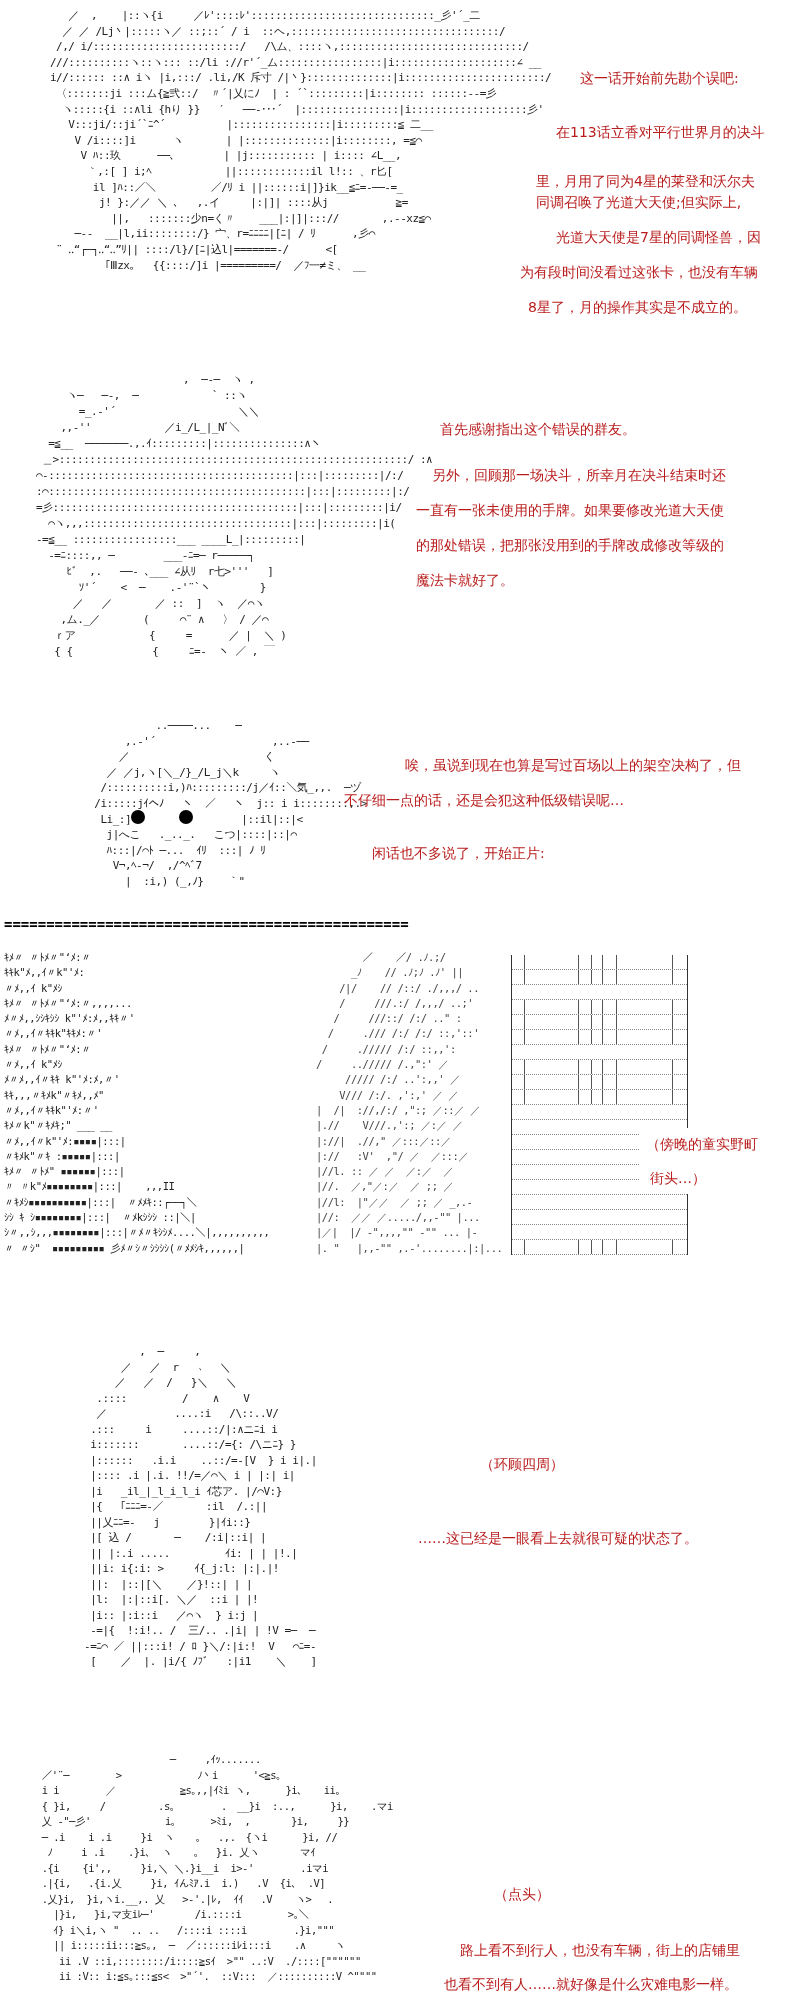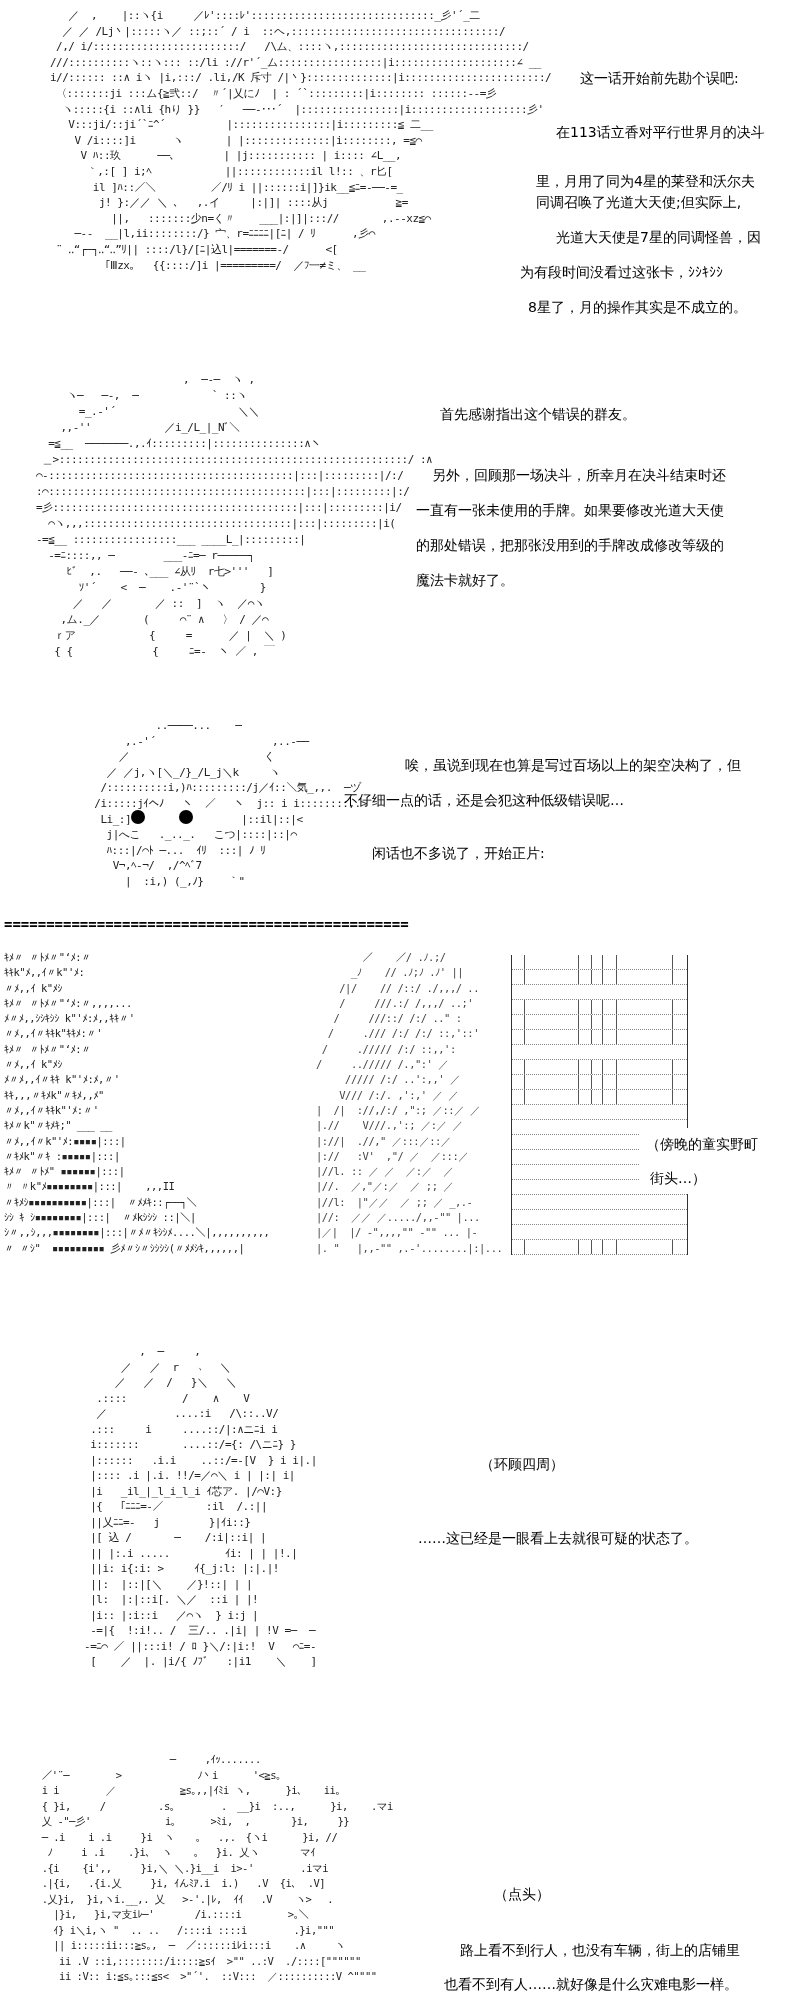--- a/index.html
+++ b/index.html
@@ -2,21 +2,21 @@
 <html><head>
 <meta charset="utf-8">
 <style>
   html, body { margin:0; padding:0; background:#ffffff; }
   body { width:800px; height:2000px; position:relative; overflow:hidden;
          font-family:"DejaVu Sans", sans-serif; color:#111; }
   .aa { position:absolute; margin:0; white-space:pre;
         font-family:"DejaVu Sans Mono", monospace; font-size:11px; line-height:14.5px;
         color:#222; letter-spacing:-0.5px; }
   .aa.dense { color:#444; }
-  .txt { position:absolute; font-size:14px; line-height:20px; color:#000000; white-space:nowrap; }
+  .txt { position:absolute; font-size:14px; line-height:20px; color:#b91c1c; white-space:nowrap; }
   .divider { position:absolute; left:4px; top:918px; width:623px; height:12px;
              font-family:"DejaVu Sans Mono", monospace; font-weight:bold; font-size:14px;
              line-height:12px; color:#000; overflow:hidden; white-space:nowrap; letter-spacing:0px; }
   .eye { position:absolute; width:14px; height:14px; border-radius:50%; background:#000; }
   .bars { position:absolute; border-left:1px solid #333; border-right:1px solid #333; }
   .bars .row { height:14px; border-bottom:1px dotted #888; position:relative; }
   .bars .row span { position:absolute; top:0; bottom:0; width:1px; background:#555; }
 </style>
 </head>
 <body>
@@ -37,21 +37,21 @@
           ||,   :::::::少n=く〃    ___|:|]|::://       ,.--xz≦⌒
     ─‐‐  __|l,ii::::::::/} 宀、r=ﾆﾆﾆﾆ|[ﾆ| / ﾘ      ,彡⌒
  ¨ ‥“┌─┐‥“‥”ﾘ|| ::::/l}/[ﾆ|込l|=======‐/      &lt;[
          ｢Ⅲzx｡   {{::::/]i |=========/  ／ﾌ一≠ミ、 __</pre>
 
 <div class="txt" style="left:580px; top:68px;">这一话开始前先勘个误吧:</div>
 <div class="txt" style="left:556px; top:122px;">在113话立香对平行世界月的决斗</div>
 <div class="txt" style="left:536px; top:171px;">里，月用了同为4星的莱登和沃尔夫</div>
 <div class="txt" style="left:536px; top:192px;">同调召唤了光道大天使;但实际上,</div>
 <div class="txt" style="left:556px; top:227px;">光道大天使是7星的同调怪兽，因</div>
-<div class="txt" style="left:520px; top:262px;">为有段时间没看过这张卡，ｼｼｷｼｼ</div>
+<div class="txt" style="left:520px; top:262px;">为有段时间没看过这张卡，也没有车辆</div>
 <div class="txt" style="left:528px; top:297px;">8星了，月的操作其实是不成立的。</div>
 
 <pre class="aa" style="left:36px; top:372px; font-size:11px; line-height:16px;">                        ,  ─‐─  ヽ ,
      ヽ─   ─‐,  ─            ` ::ヽ
        =_.‐'´                    ＼＼
     ,,-''            ／i_/L_|_Nﾞ＼
   =≦__  ───────.,.ｲ:::::::::|:::::::::::::::∧ヽ
  ＿&gt;:::::::::::::::::::::::::::::::::::::::::::::::::::::::::/ :∧
 ⌒-::::::::::::::::::::::::::::::::::::::::|:::|:::::::::|/:/
 :⌒::::::::::::::::::::::::::::::::::::::::::|:::|:::::::::|:/
@@ -59,21 +59,21 @@
   ⌒ヽ,,,::::::::::::::::::::::::::::::::::|:::|:::::::::|i(
 ‐=≦__ :::::::::::::::::___ ____L_|:::::::::|
   ‐=ﾆ::::,, ─        ___‐ﾆ=─ r─────┐
      ﾋﾞ  ,.   ──‐ ､___ ∠从ﾘ  r七&gt;'''   ]
        ｿ'´    &lt;  ─    .‐'¨`ヽ        }
       ／   ／       ／ ::  ]  ヽ  ／⌒ヽ
     ,ム._／       (     ⌒¨ ∧   〉 / ／⌒
    ｒア            {     =      ／ |  ＼ )
    { {             {     ﾆ=-  ヽ ／ , ￣</pre>
 
-<div class="txt" style="left:440px; top:404px;">首先感谢指出这个错误的群友。</div>
+<div class="txt" style="left:440px; top:420px;font-family:Liberation Serif, serif;">首先感谢指出这个错误的群友。</div>
 <div class="txt" style="left:432px; top:465px;">另外，回顾那一场决斗，所幸月在决斗结束时还</div>
 <div class="txt" style="left:416px; top:500px;">一直有一张未使用的手牌。如果要修改光道大天使</div>
 <div class="txt" style="left:416px; top:535px;">的那处错误，把那张没用到的手牌改成修改等级的</div>
 <div class="txt" style="left:416px; top:570px;">魔法卡就好了。</div>
 
 <pre class="aa" style="left:76px; top:718px; font-size:11px; line-height:15.6px;">             ..────...    ─
         ,.-'´                   ,..-──
        ／                      く
      ／ ／j,ヽ[＼_/}_/L_j＼k     ヽ
     /::::::::::i,)ﾊ:::::::::/j／ｲ::＼気_,,.  ─ヅ

